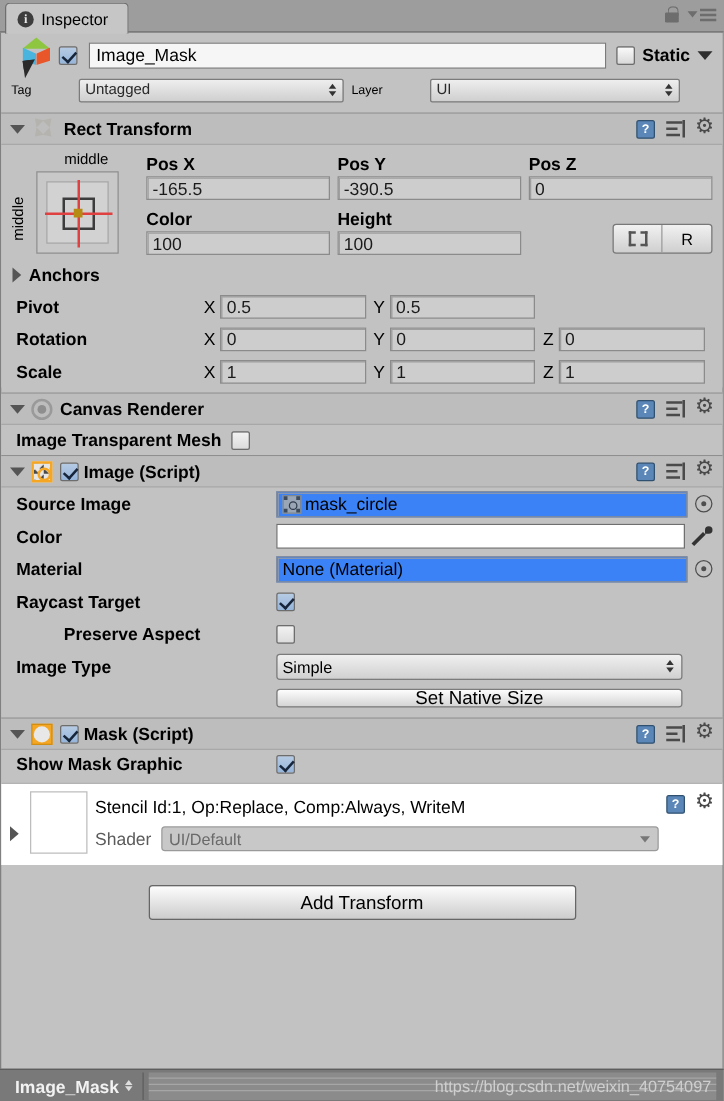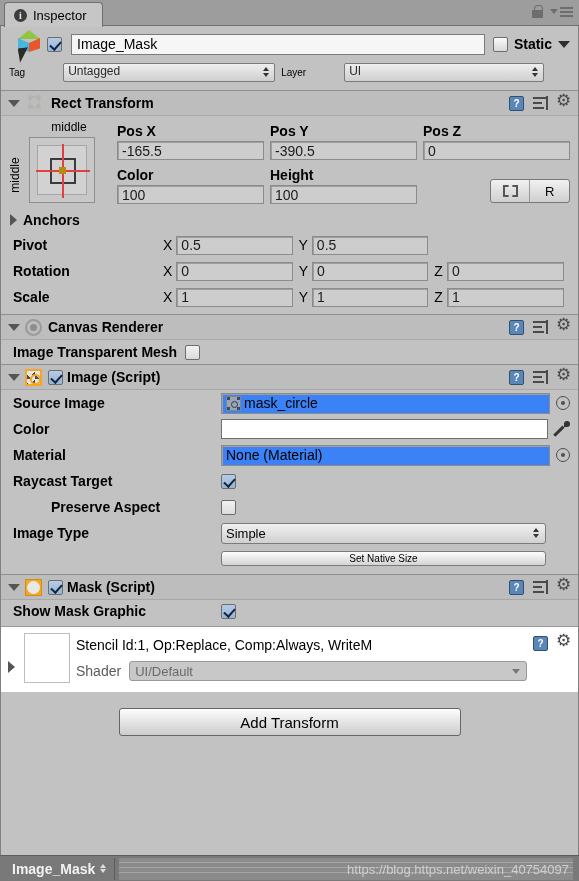--- a/index.html
+++ b/index.html
@@ -319,21 +319,21 @@
   .dropdown {
     flex: 1; height: 21px; border: 1px solid #7b7b7b; border-radius: 3px;
     background: linear-gradient(#f0f0f0,#d0d0d0);
     display: flex; align-items: center; padding: 0 4px;
     font-size: 13px; position: relative;
   }
   .wbtn {
     flex: 1; height: 15px; border: 1px solid #7b7b7b; border-radius: 3px;
     background: linear-gradient(#fdfdfd,#d4d4d4);
     display: flex; align-items: center; justify-content: center;
-    font-size: 10px;
+    font-size: 15px;
   }
 
   
   .matblock {
     background: #ffffff; border-top: 1px solid #9a9a9a;
     display: flex; padding: 6px 6px 6px 4px; gap: 6px; align-items: flex-start;
     height: 66px;
   }
   .matblock .foldout.closed { margin-top: 28px; }
   .matprev {
@@ -763,17 +763,17 @@
       <span>Image_Mask</span>
       <span class="updn">
           <i class="u"></i>
           <i class="d"></i>
         </span>
     </div>
     <div class="foot-rest">
       <span class="ln" style="top:4px"></span>
       <span class="ln" style="top:9px"></span>
       <span class="ln" style="top:14px"></span>
-      <span class="watermark">https://blog.https.net/weixin_40754097</span>
+      <span class="watermark">https://blog.csdn.net/weixin_40754097</span>
     </div>
   </div>
 
 </div>
 
 </body></html>

